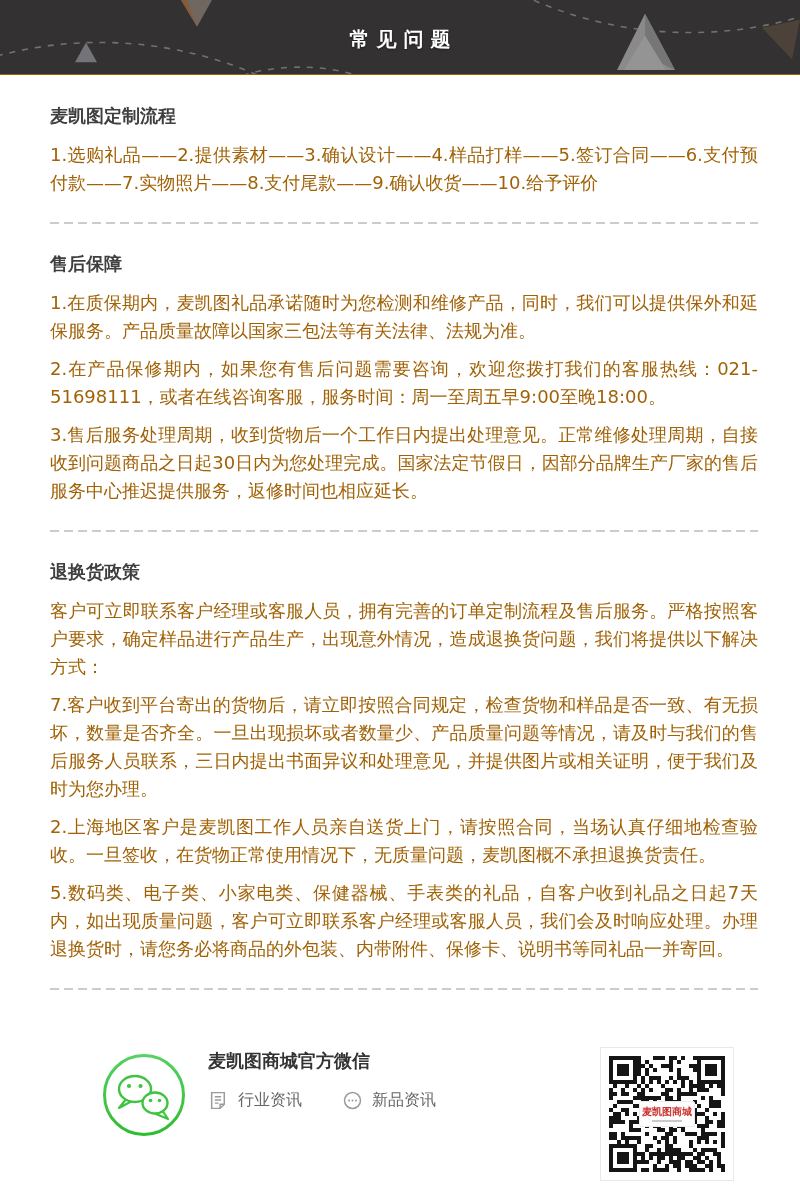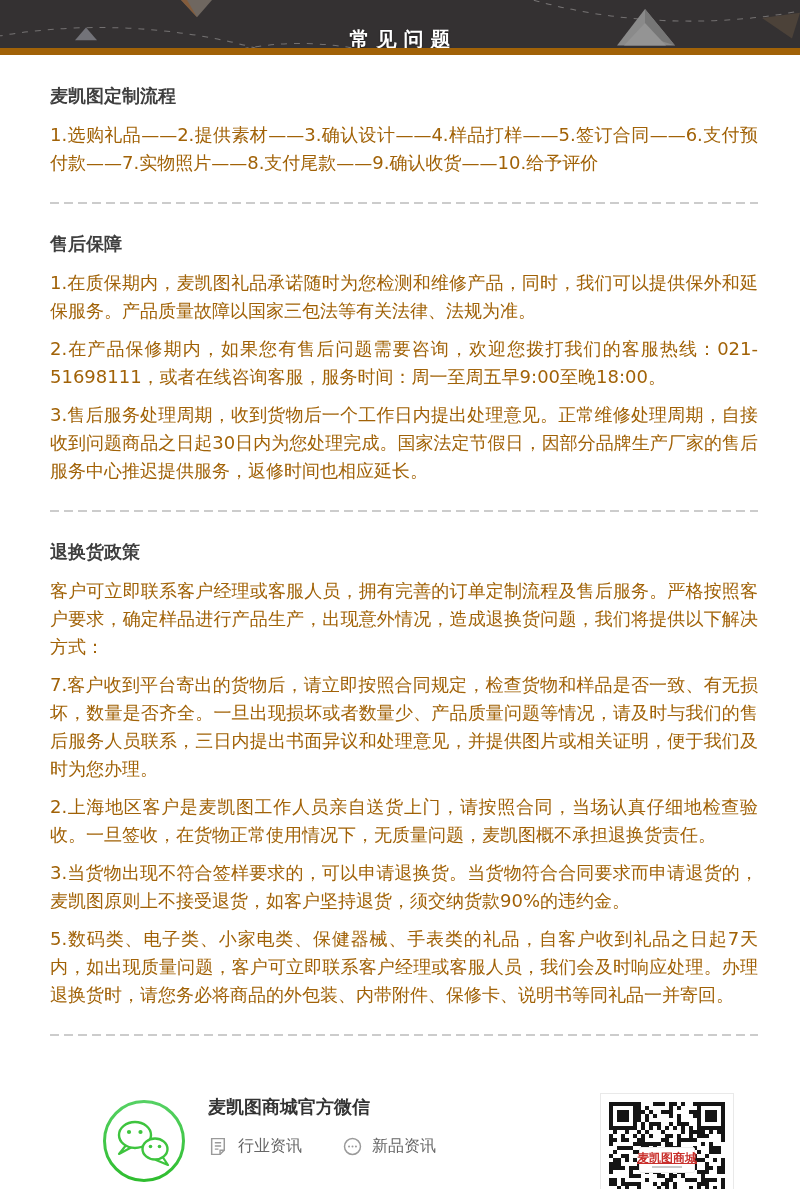--- a/index.html
+++ b/index.html
@@ -1,21 +1,21 @@
 <!DOCTYPE html>
 <html><head>
 <meta charset="utf-8">
 <style>
   * { margin:0; padding:0; box-sizing:border-box; }
   html,body { background:#fff; }
   body { font-family:"DejaVu Sans","Liberation Sans",sans-serif; }
   .page { width:800px; height:1189px; margin:0 auto; background:#fff; overflow:hidden; position:relative; }
 
   
-  .banner { position:relative; height:55px; background:#343132; overflow:hidden; border-bottom:7px solid #a16207; }
+  .banner { position:relative; height:75px; background:#343132; overflow:hidden; border-bottom:1px solid #a16207; }
   .banner-deco { position:absolute; inset:0; width:100%; height:100%; }
   .banner-title { position:absolute; left:0; right:0; top:26px; text-align:center;
     color:#ffffff; font-size:20px; font-weight:bold; letter-spacing:7px; text-indent:7px;
     text-shadow:0 1px 2px rgba(0,0,0,.45); }
 
   
   .main { padding:28px 42px 0 50px; }
   .section-heading { font-size:18px; font-weight:bold; color:#3f3f3f; margin-bottom:13px; line-height:25px; }
   .section p { font-size:18px; color:#a16207; line-height:28px; text-align:justify; margin-bottom:10px; }
   .divider { height:2px; margin:25px 0 27px 0;
@@ -31,21 +31,21 @@
   .footer-item .ficon { width:21px; height:21px; margin-right:9px; flex:0 0 auto; }
   .footer-item .flabel { font-size:16px; color:#666666; }
 
   .qr-box { margin-left:auto; width:134px; height:134px; background:#fff; border:1px solid #e9e9e9;
     padding:8px; position:relative; }
   .qr-inner { width:116px; height:116px; position:relative; }
   .qr-inner svg { display:block; width:116px; height:116px; }
   .qr-plaque { position:absolute; left:50%; top:50%; transform:translate(-50%,-50%);
     width:56px; height:26px; background:#fff; border:1px solid #ececec; border-radius:2px;
     display:flex; flex-direction:column; align-items:center; justify-content:center; }
-  .qr-plaque .qr-red { font-size:12px; font-weight:bold; color:#c9302c; line-height:10px; white-space:nowrap;text-decoration:underline; }
+  .qr-plaque .qr-red { font-size:10px; font-weight:bold; color:#c9302c; line-height:10px; white-space:nowrap; }
   .qr-plaque .qr-sub { width:30px; height:2px; background:#c9c9c9; margin-top:3px; }
 </style>
 </head>
 <body>
 
 <div class="page">
 
   <div class="banner">
     <svg class="banner-deco" viewBox="0 0 800 75" preserveAspectRatio="none">
       <g fill="none" stroke="#8e8c8c" stroke-width="1.6" stroke-dasharray="6 7" opacity="0.7">
@@ -84,21 +84,20 @@
       <p>3.售后服务处理周期，收到货物后一个工作日内提出处理意见。正常维修处理周期，自接收到问题商品之日起30日内为您处理完成。国家法定节假日，因部分品牌生产厂家的售后服务中心推迟提供服务，返修时间也相应延长。</p>
     </div>
 
     <div class="divider"></div>
 
     <div class="section">
       <div class="section-heading">退换货政策</div>
       <p>客户可立即联系客户经理或客服人员，拥有完善的订单定制流程及售后服务。严格按照客户要求，确定样品进行产品生产，出现意外情况，造成退换货问题，我们将提供以下解决方式：</p>
       <p>7.客户收到平台寄出的货物后，请立即按照合同规定，检查货物和样品是否一致、有无损坏，数量是否齐全。一旦出现损坏或者数量少、产品质量问题等情况，请及时与我们的售后服务人员联系，三日内提出书面异议和处理意见，并提供图片或相关证明，便于我们及时为您办理。</p>
       <p>2.上海地区客户是麦凯图工作人员亲自送货上门，请按照合同，当场认真仔细地检查验收。一旦签收，在货物正常使用情况下，无质量问题，麦凯图概不承担退换货责任。</p>
-      <p>3.当货物出现不符合签样要求的，可以申请退换货。当货物符合合同要求而申请退货的，麦凯图原则上不接受退货，如客户坚持退货，须交纳货款90%的违约金。</p>
       <p>5.数码类、电子类、小家电类、保健器械、手表类的礼品，自客户收到礼品之日起7天内，如出现质量问题，客户可立即联系客户经理或客服人员，我们会及时响应处理。办理退换货时，请您务必将商品的外包装、内带附件、保修卡、说明书等同礼品一并寄回。</p>
     </div>
 
     <div class="divider"></div>
   </div>
 
   <div class="footer">
 
     <svg class="wechat-logo" viewBox="0 0 84 84">
       <defs>

